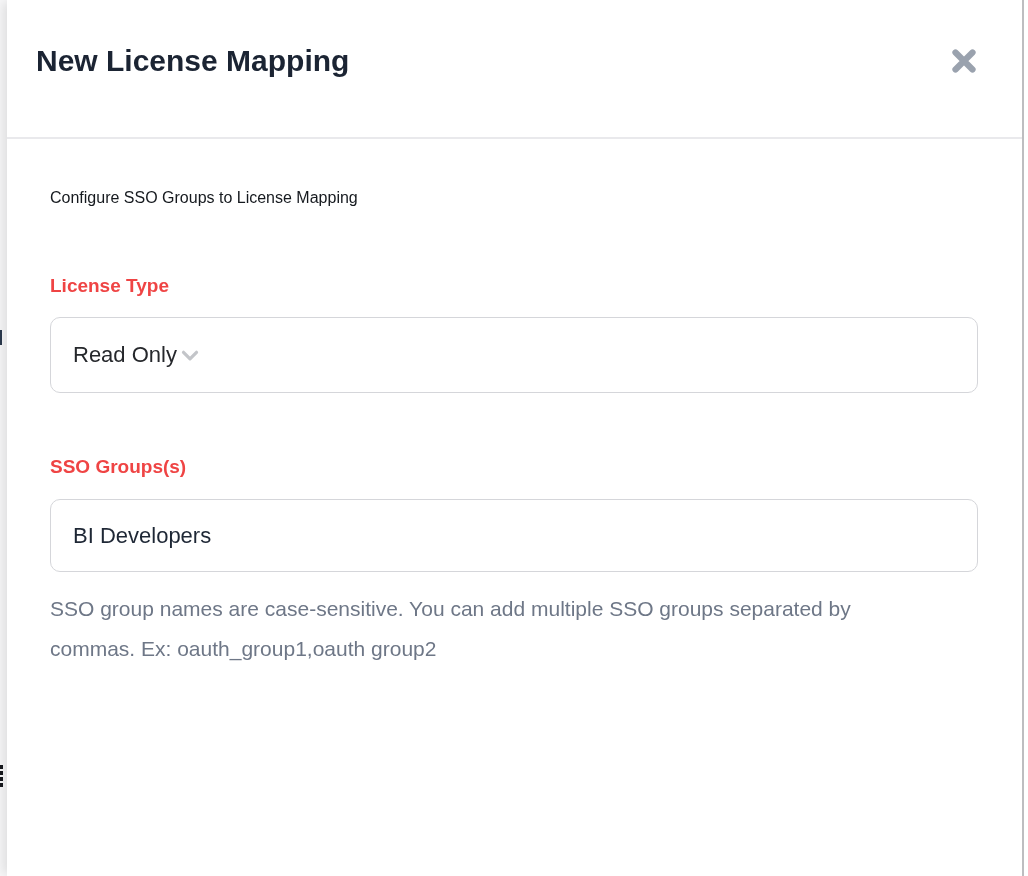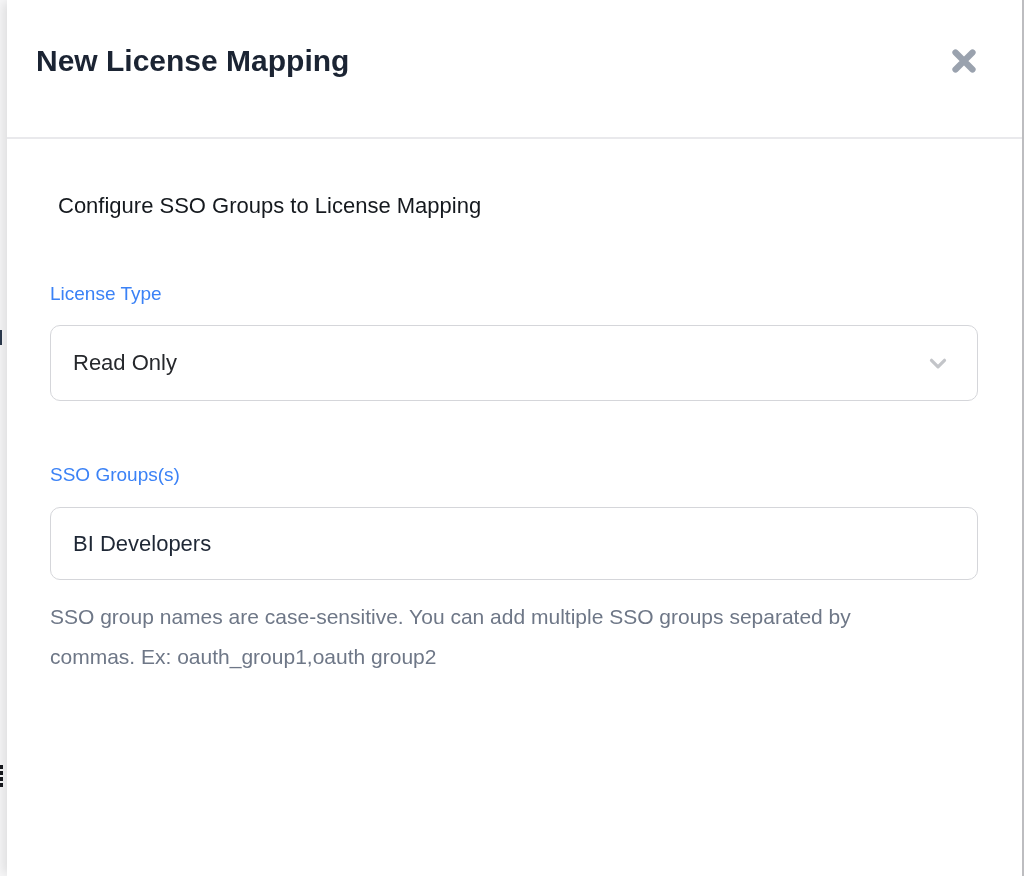--- a/index.html
+++ b/index.html
@@ -85,46 +85,46 @@
     width: 32px; height: 32px;
     display: flex;
     align-items: center;
     justify-content: center;
   }
   .close-btn svg { display: block; }
   .modal-body {
     padding: 0 44px 0 43px;
   }
   .subtitle {
-    margin: 8px;
+    margin: 0;
     padding-top: 45px;
-    font-size: 22px;
+    font-size: 16px;
     font-weight: 400;
     color: #15191e;
     line-height: 28px;
   }
   .field-label {
     display: block;
     margin-top: 63px;
     font-size: 19px;
-    font-weight: 400;
-    color: #3b82f6;
+    font-weight: 700;
+    color: #ef4444;
     line-height: 22px;
   }
   .select {
     margin-top: 20px;
     width: 928px;
     height: 76px;
     box-sizing: border-box;
     border: 1.5px solid #d5d6da;
     border-radius: 10px;
     background: #ffffff;
     display: flex;
     align-items: center;
-    justify-content: space-between;
+    justify-content: flex-start;
     padding: 0 26px 0 22px;
     cursor: pointer;
   }
   .select-value {
     font-size: 22px;
     color: #26282c;
   }
   .chevron { display: block; }
   .text-input {
     margin-top: 21px;

